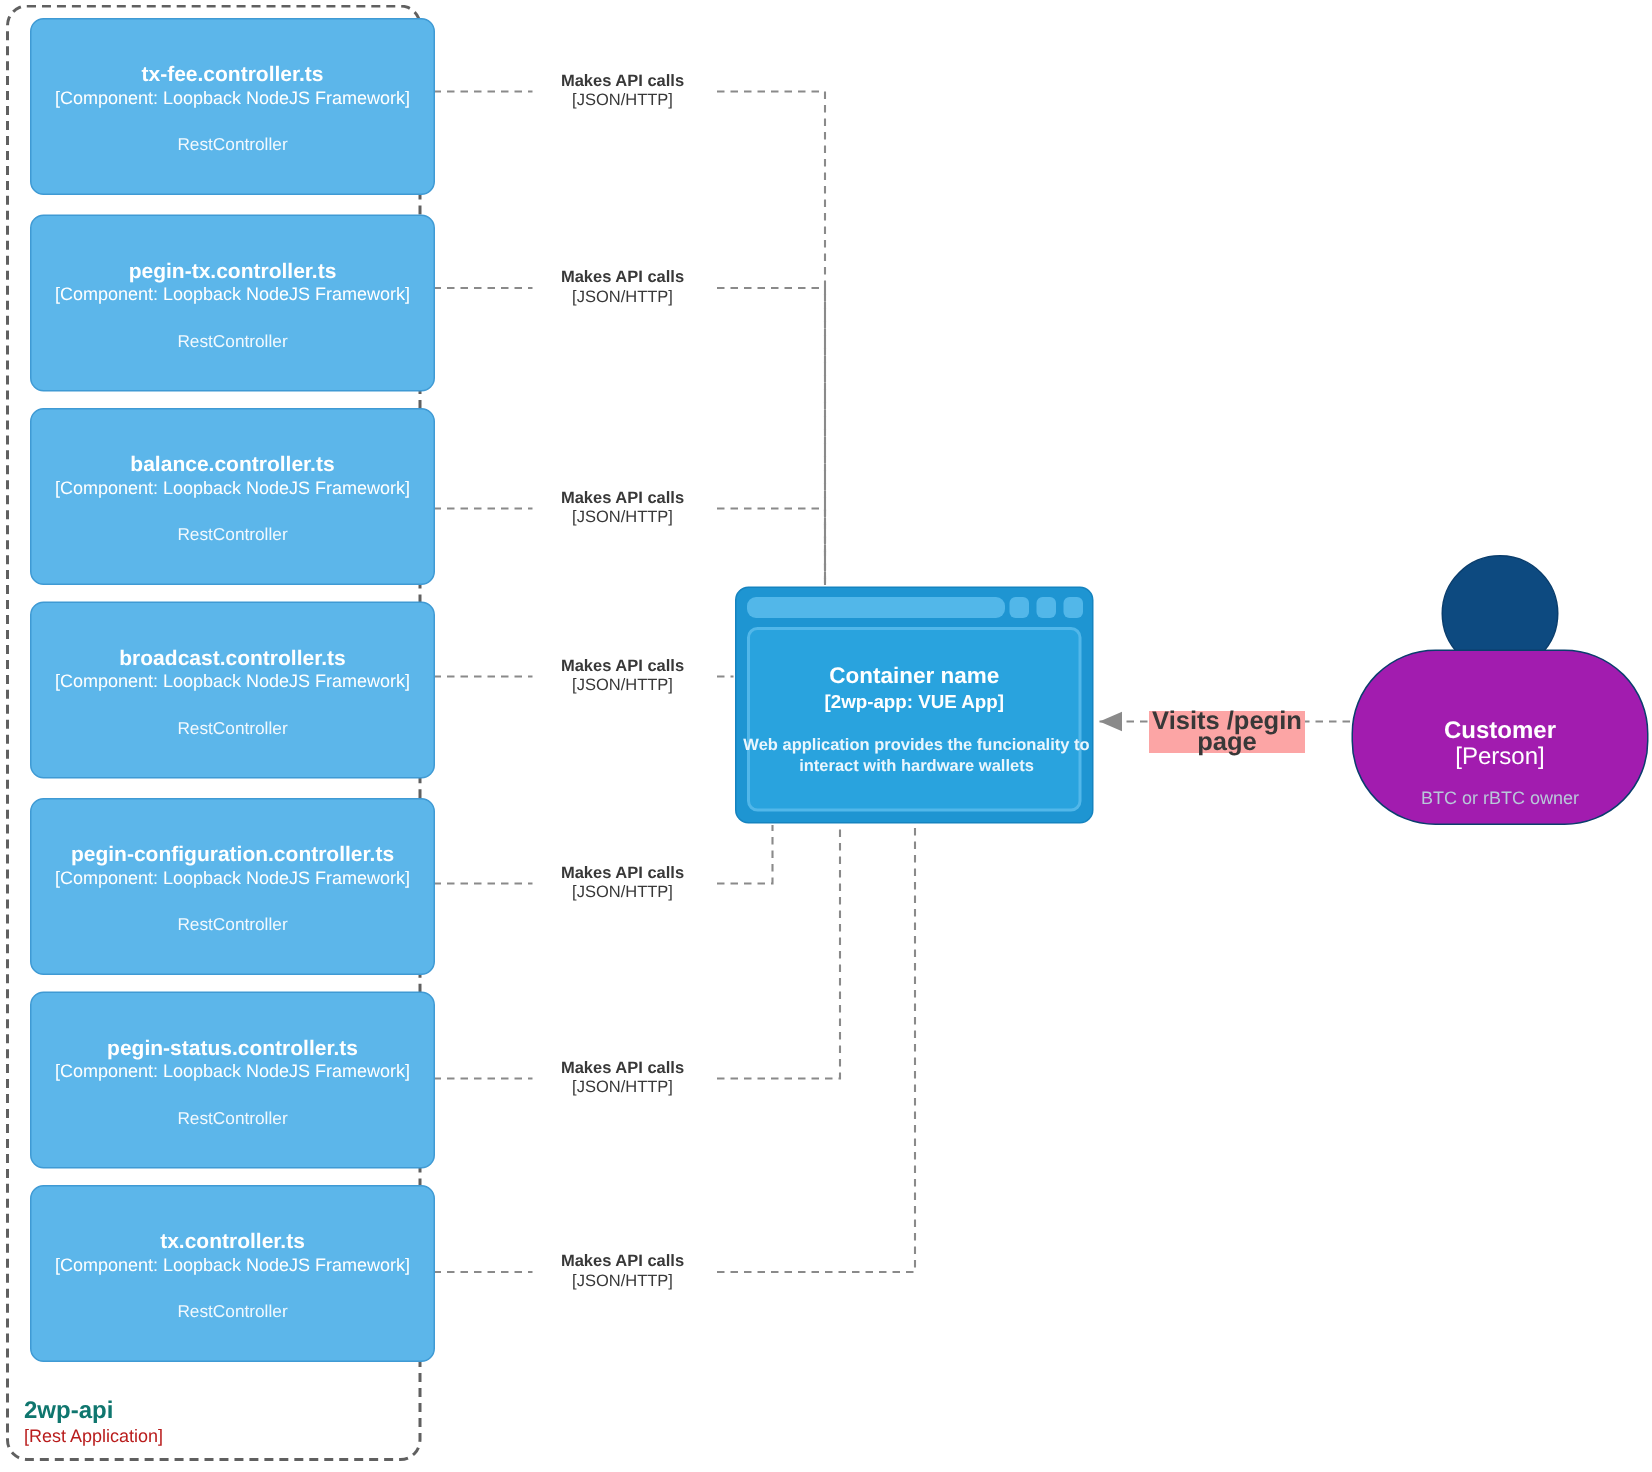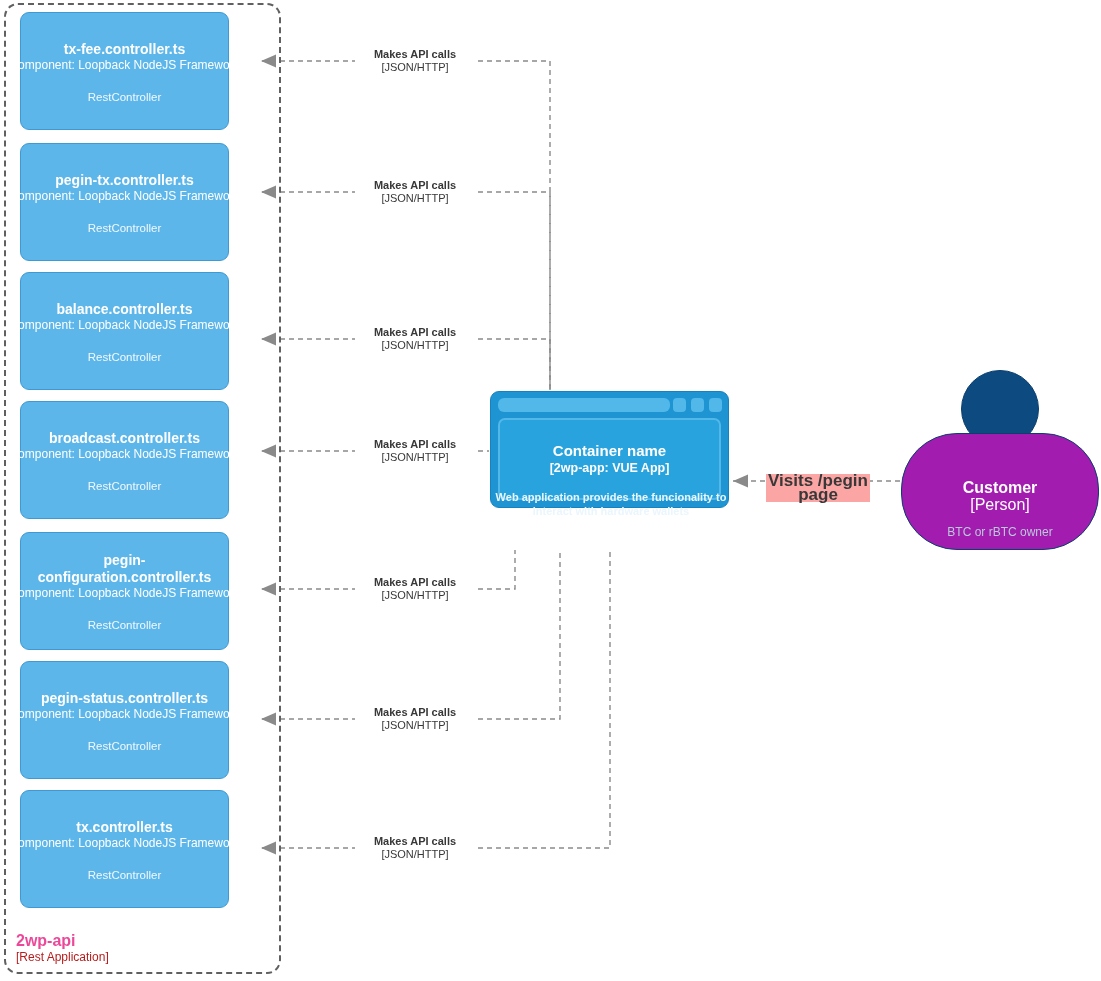--- a/index.html
+++ b/index.html
@@ -8,34 +8,34 @@
 
   
   .edges{position:absolute;left:0;top:0;width:1101px;height:981px;}
   .edges path{fill:none;stroke:#8a8a8a;stroke-width:1.4;stroke-dasharray:5 4;}
   .edges polygon{fill:#8a8a8a;stroke:none;}
 
   
   .boundary{position:absolute;left:4px;top:3px;width:277px;height:971px;
     border:2px dashed #606060;border-radius:14px;box-sizing:border-box;}
   .boundary-label{position:absolute;left:10px;bottom:7px;text-align:left;}
-  .boundary-name{font-size:16px;font-weight:bold;color:#ec4899;line-height:19px;}
+  .boundary-name{font-size:16px;font-weight:bold;color:#0f766e;line-height:19px;}
   .boundary-meta{font-size:12px;color:#b91c1c;line-height:15px;}
 
   
-  .component{position:absolute;left:20px;width:209px;height:118px;box-sizing:border-box;
+  .component{position:absolute;left:20px;width:270px;height:118px;box-sizing:border-box;
     background:#5cb6ea;border:1px solid #3f9ad4;border-radius:9px;color:#ffffff;
     display:flex;flex-direction:column;align-items:center;justify-content:center;
     text-align:center;padding-top:2px;}
   .c-name{font-size:14px;font-weight:bold;line-height:17px;max-width:228px;}
   .c-meta{font-size:12px;line-height:15px;white-space:nowrap;}
   .c-desc{font-size:11.5px;line-height:14px;margin-top:17px;color:#f2f9fe;}
 
   
-  .browser{position:absolute;left:490px;top:391px;width:239px;height:117px;box-sizing:border-box;
+  .browser{position:absolute;left:490px;top:391px;width:239px;height:158px;box-sizing:border-box;
     background:#1e95d2;border:1px solid #1583bf;border-radius:9px;}
   .address-bar{position:absolute;left:7px;top:6px;width:172px;height:14px;
     background:#52b7e9;border-radius:6px;}
   .browser-btn{position:absolute;top:6px;width:13px;height:14px;background:#52b7e9;border-radius:4px;}
   .bb1{right:42px;} .bb2{right:24px;} .bb3{right:6px;}
   .browser-body{position:absolute;left:7px;right:7px;top:26px;bottom:7px;box-sizing:border-box;
     background:#29a3de;border:2px solid #52b7e9;border-radius:7px;
     color:#ffffff;text-align:center;padding-top:21px;}
   .ct-name{font-size:15px;font-weight:bold;line-height:19px;}
   .ct-meta{font-size:12.5px;font-weight:bold;line-height:16px;}

